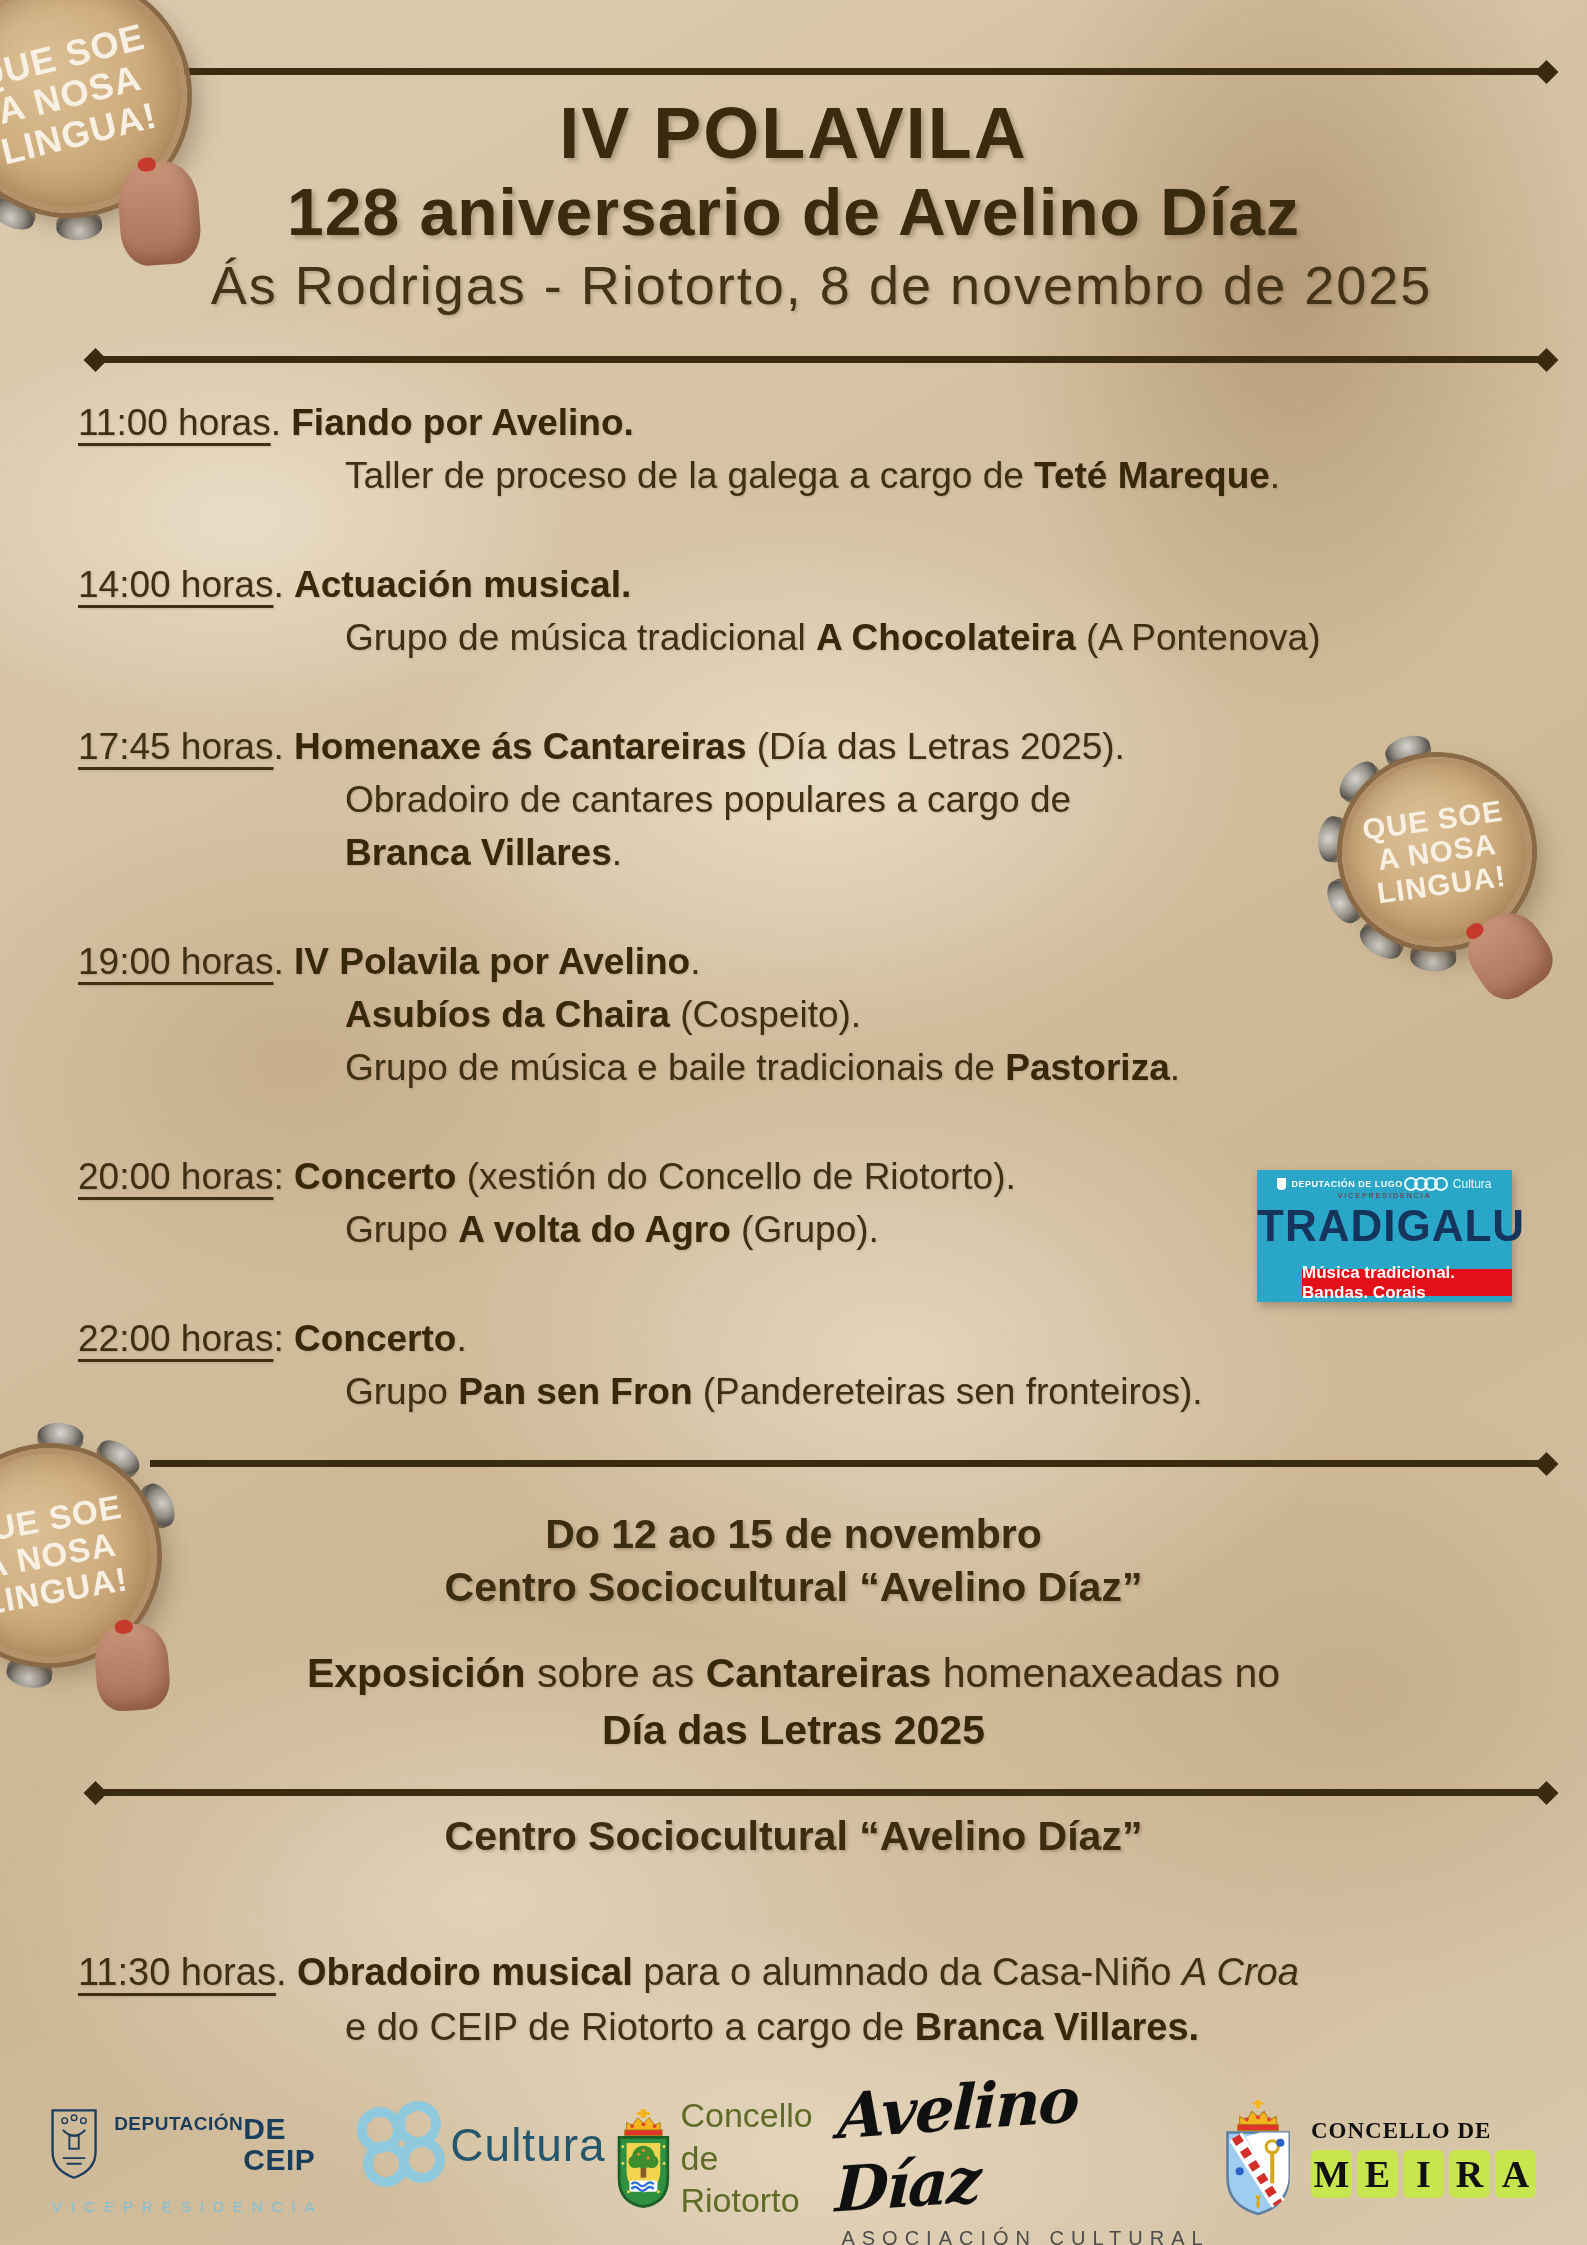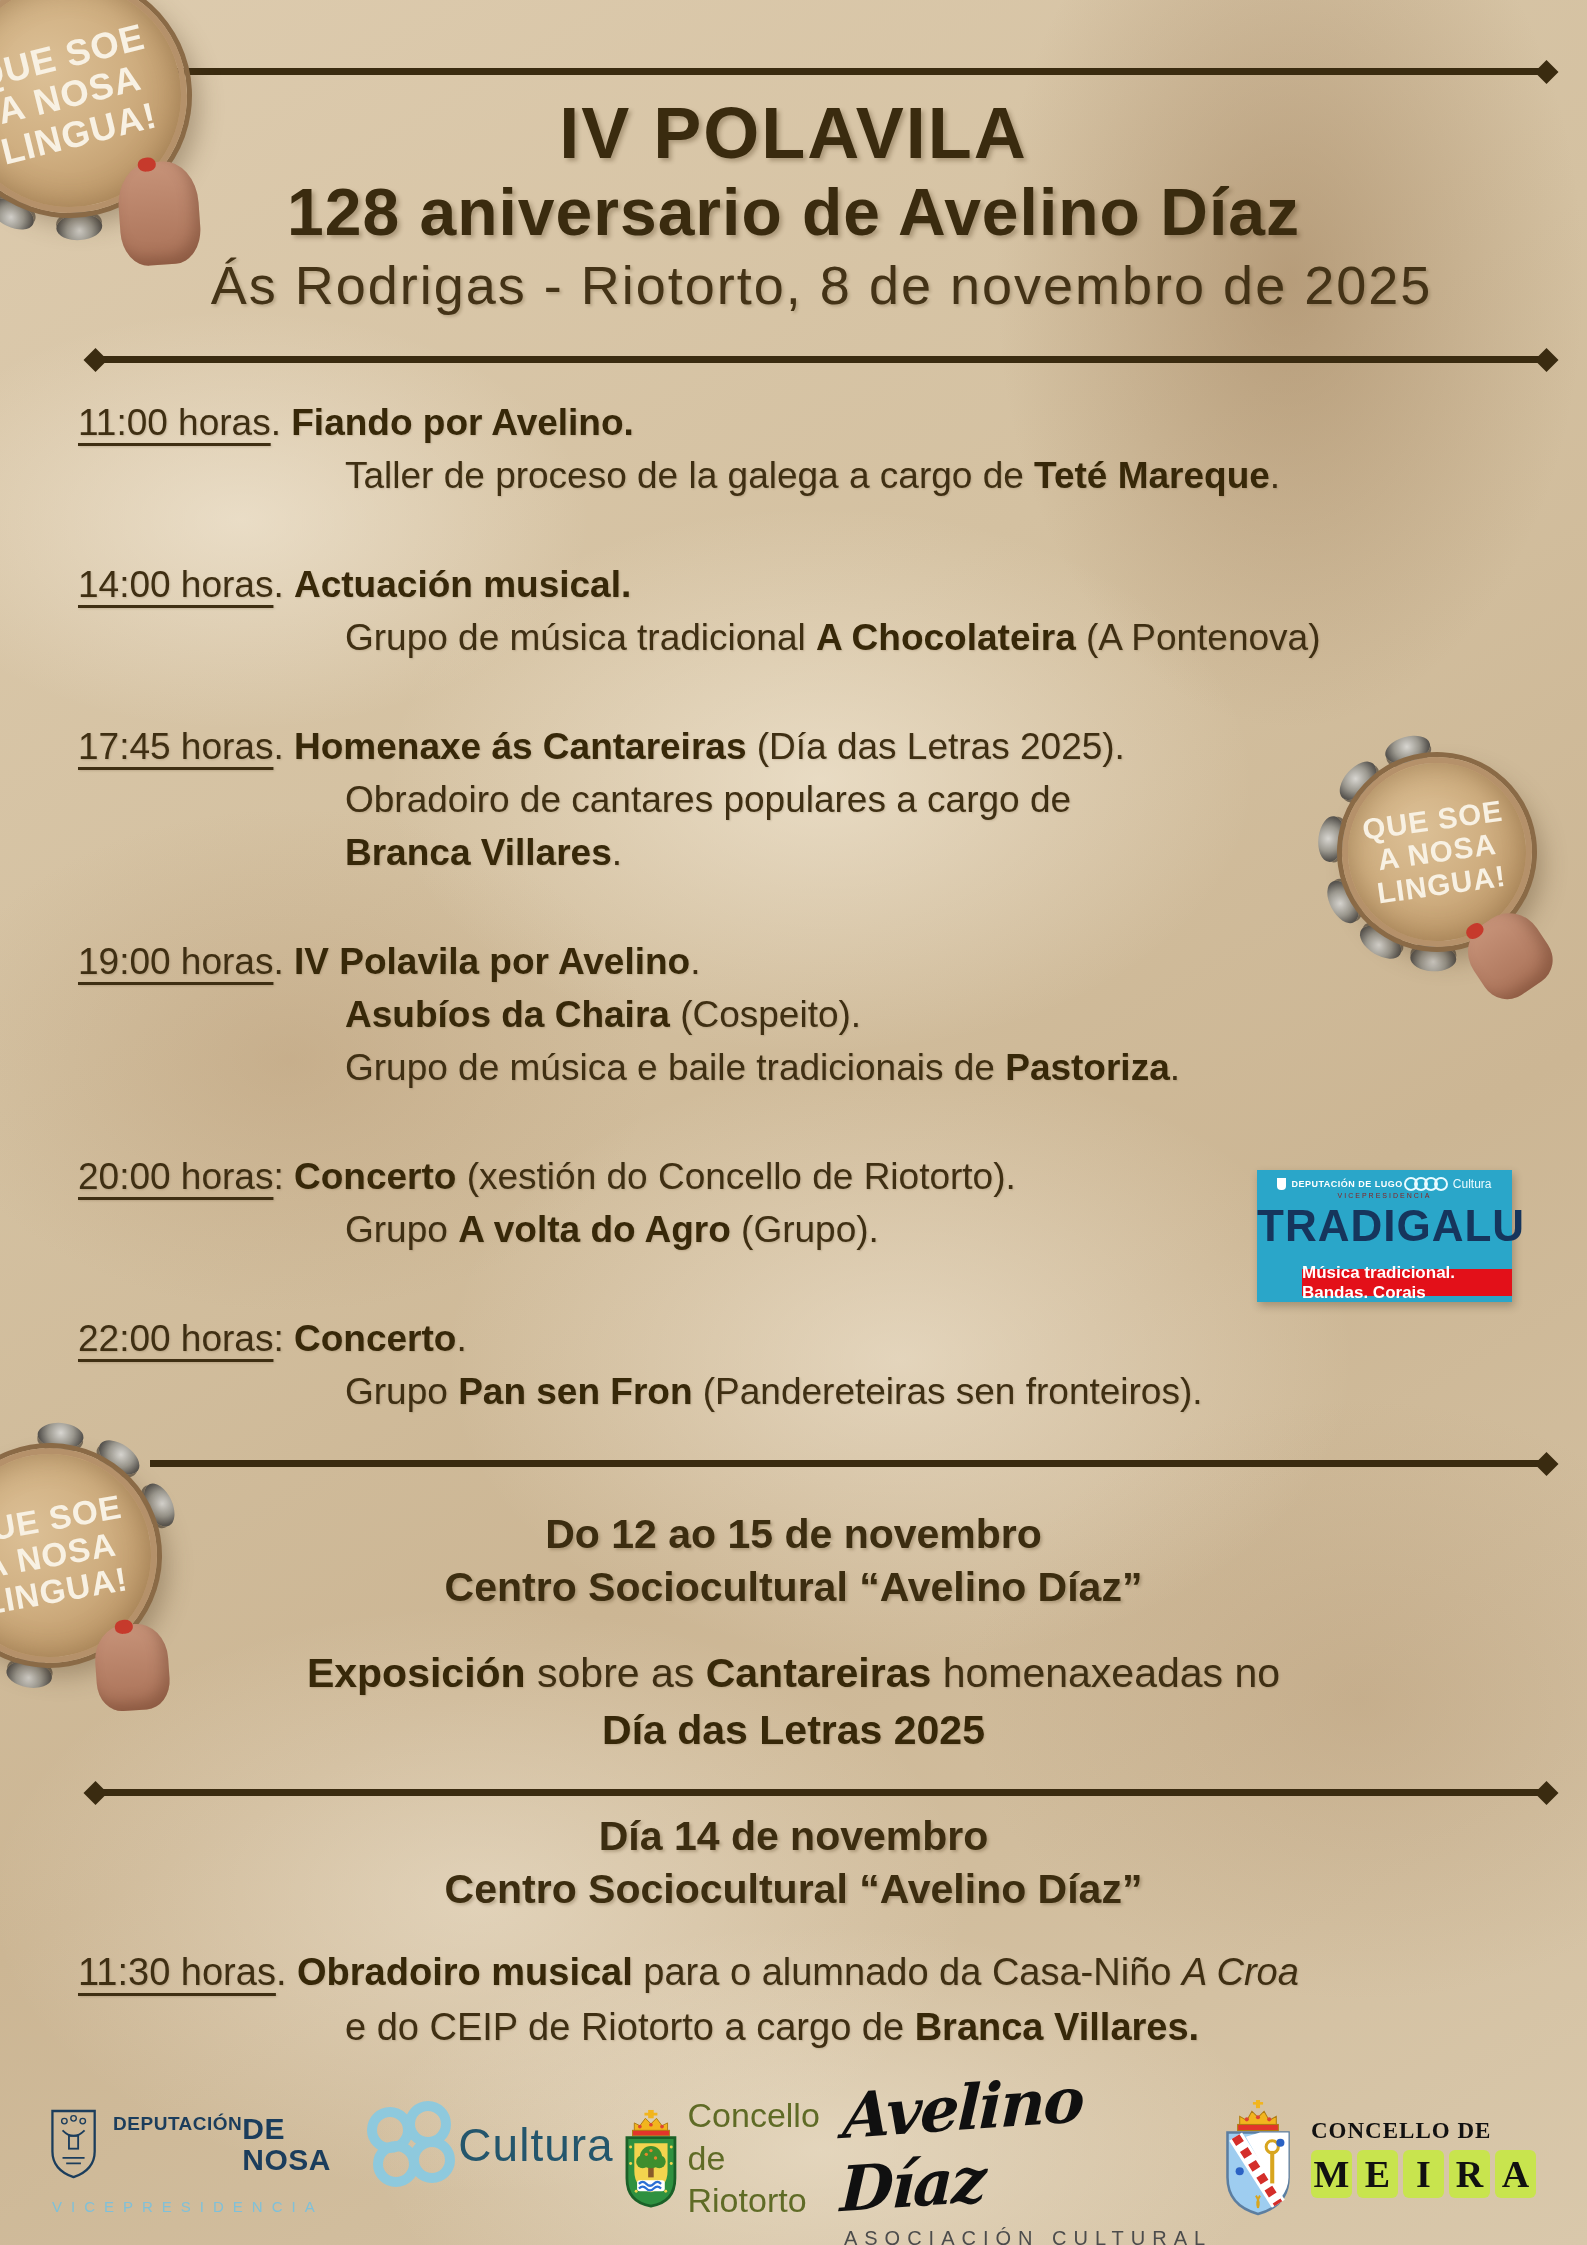--- a/index.html
+++ b/index.html
@@ -208,21 +208,20 @@
   <div class="center-head" style="top:1508px;">
     <div>Do 12 ao 15 de novembro</div>
     <div>Centro Sociocultural “Avelino Díaz”</div>
   </div>
   <div class="center-rich" style="top:1645px;">
       <div class="rline"><span class="b">Exposición</span><span> sobre as </span><span class="b">Cantareiras</span><span> homenaxeadas no</span></div>
       <div class="rline cont"><span class="b">Día das Letras 2025</span></div>
     </div>
 
   <div class="center-head" style="top:1810px;">
-    <div>Día 14 de novembro</div>
     <div>Centro Sociocultural “Avelino Díaz”</div>
   </div>
   <div class="day14-event hang">
       <div class="rline"><span class="u">11:30 horas</span><span>. </span><span class="b">Obradoiro musical</span><span> para o alumnado da Casa-Niño </span><span class="i">A Croa</span></div>
       <div class="rline cont"><span>e do CEIP de Riotorto a cargo de </span><span class="b">Branca Villares.</span></div>
     </div>
 
   <div class="footer">
 
     <div class="logo-lugo">
@@ -230,21 +229,21 @@
         <path d="M7 5 h46 v44 q0 20 -23 28 q-23 -8 -23 -28 z" fill="none" stroke="#1b3d5c" stroke-width="2.5"></path>
         <path d="M18 26 q12 12 24 0" fill="none" stroke="#1b3d5c" stroke-width="2"></path>
         <rect x="25" y="32" width="10" height="14" fill="none" stroke="#1b3d5c" stroke-width="2"></rect>
         <circle cx="20" cy="16" r="3" fill="none" stroke="#1b3d5c" stroke-width="1.5"></circle>
         <circle cx="30" cy="13" r="3" fill="none" stroke="#1b3d5c" stroke-width="1.5"></circle>
         <circle cx="40" cy="16" r="3" fill="none" stroke="#1b3d5c" stroke-width="1.5"></circle>
         <path d="M18 56 h24 M22 62 h16" stroke="#1b3d5c" stroke-width="2" fill="none"></path>
       </svg>
       <div class="lugo-name">
         <span class="l1">DEPUTACIÓN</span>
-        <span class="l2">DE NOSA</span>
+        <span class="l2">DE CEIP</span>
       </div>
       <div class="lugo-rings">
           <i></i>
           <i></i>
           <i></i>
           <i></i>
         </div>
       <div class="lugo-cultura">Cultura</div>
       <div class="lugo-vice">VICEPRESIDENCIA</div>
     </div>

